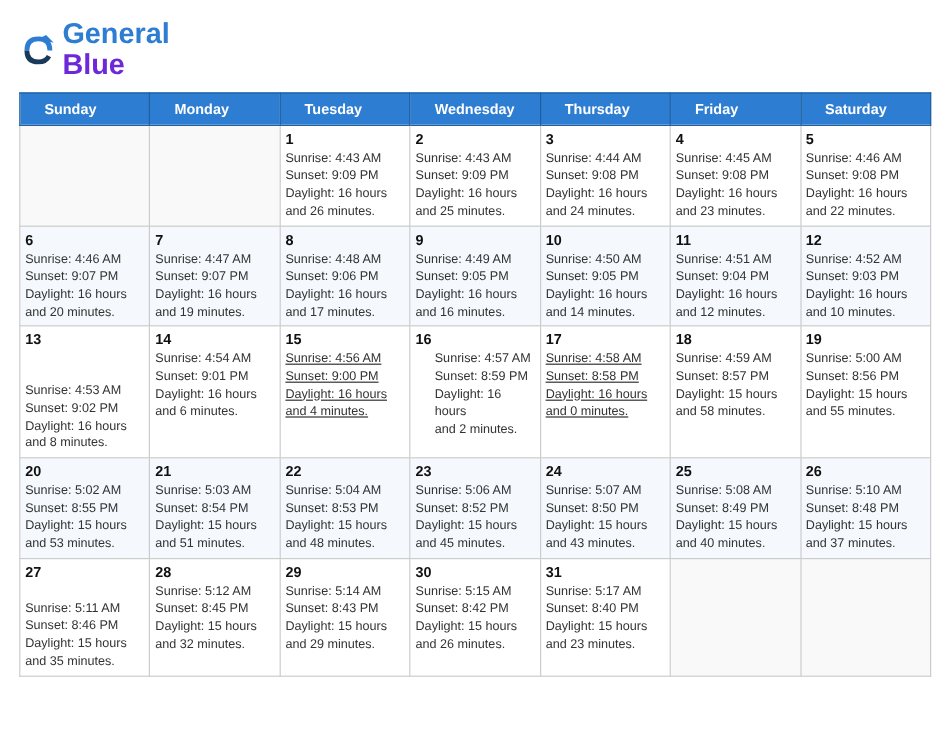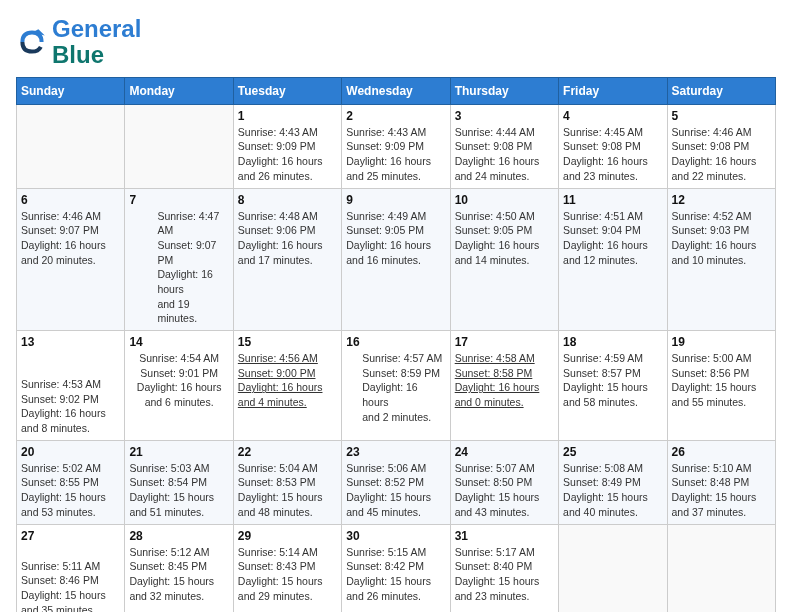--- a/index.html
+++ b/index.html
@@ -47,21 +47,21 @@
       color: #333;
     }
     .calendar {
       width: 100%;
       border-collapse: collapse;
       font-size: 11px;
     }
     .calendar th {
       background: #2d7dd2;
       color: #fff;
-      padding: 6px 4px;
+      padding: 6px 20px;
       text-align: left;
       font-size: 12px;
       border: 1px solid #2060a0;
     }
     .calendar td {
       border: 1px solid #ccc;
       vertical-align: top;
       padding: 4px;
       width: calc(100% / 7);
       min-height: 80px;
@@ -91,21 +91,21 @@
 
 <div class="header">
   <div class="logo">
     <svg class="logo-icon" viewBox="0 0 40 40">
       <path d="M8 20 Q8 8 20 8 Q32 8 32 20" fill="none" stroke="#2d7dd2" stroke-width="5"></path>
       <path d="M20 8 L28 4 L36 12" fill="#2d7dd2"></path>
       <path d="M8 20 Q8 32 20 32 Q28 32 31 26" fill="none" stroke="#1a3a5c" stroke-width="5"></path>
     </svg>
     <div>
       <div class="logo-text">
-        <span>General</span><br><span style="color:#0f766e">Blue</span>
+        <span>General</span><br><span style="color:#6d28d9">Blue</span>
       </div>
     </div>
   </div>
   <div class="title-block">
     <div class="month-title"></div>
     <div class="subtitle"></div>
   </div>
 </div>
 
 <table class="calendar">
@@ -163,21 +163,21 @@
       <tr>
         <td>
           <span class="day-num">6</span>
           <div class="day-info" style="white-space: pre-line;">Sunrise: 4:46 AM
 Sunset: 9:07 PM
 Daylight: 16 hours
 and 20 minutes.</div>
         </td>
         <td>
           <span class="day-num">7</span>
-          <div class="day-info" style="white-space: pre-line; margin-left: 28px;">Sunrise: 4:47 AM
+          <div class="day-info" style="white-space: pre-line;">Sunrise: 4:47 AM
 Sunset: 9:07 PM
 Daylight: 16 hours
 and 19 minutes.</div>
         </td>
         <td>
           <span class="day-num">8</span>
           <div class="day-info" style="white-space: pre-line;">Sunrise: 4:48 AM
 Sunset: 9:06 PM
 Daylight: 16 hours
 and 17 minutes.</div>
@@ -214,21 +214,21 @@
       <tr>
         <td>
           <span class="day-num">13</span>
           <div class="day-info" style="white-space: pre-line; margin-top: 28px;">Sunrise: 4:53 AM
 Sunset: 9:02 PM
 Daylight: 16 hours
 and 8 minutes.</div>
         </td>
         <td>
           <span class="day-num">14</span>
-          <div class="day-info" style="white-space: pre-line; text-align: center;">Sunrise: 4:54 AM
+          <div class="day-info" style="white-space: pre-line;">Sunrise: 4:54 AM
 Sunset: 9:01 PM
 Daylight: 16 hours
 and 6 minutes.</div>
         </td>
         <td>
           <span class="day-num">15</span>
           <div class="day-info" style="white-space: pre-line; text-decoration: underline;">Sunrise: 4:56 AM
 Sunset: 9:00 PM
 Daylight: 16 hours
 and 4 minutes.</div>

